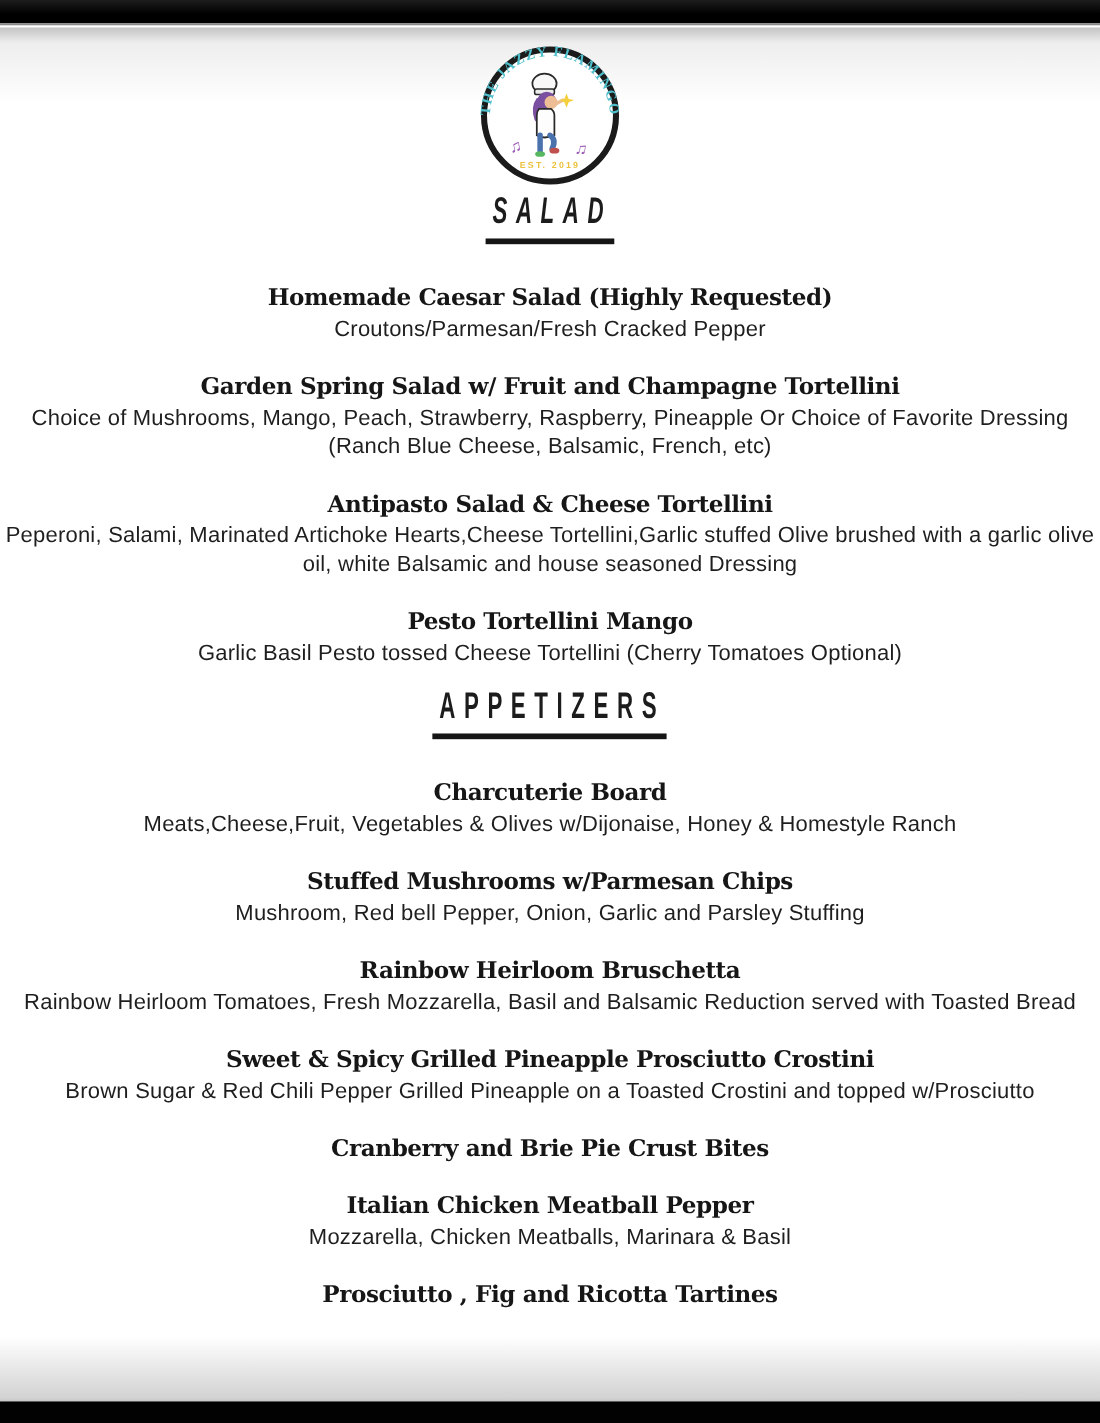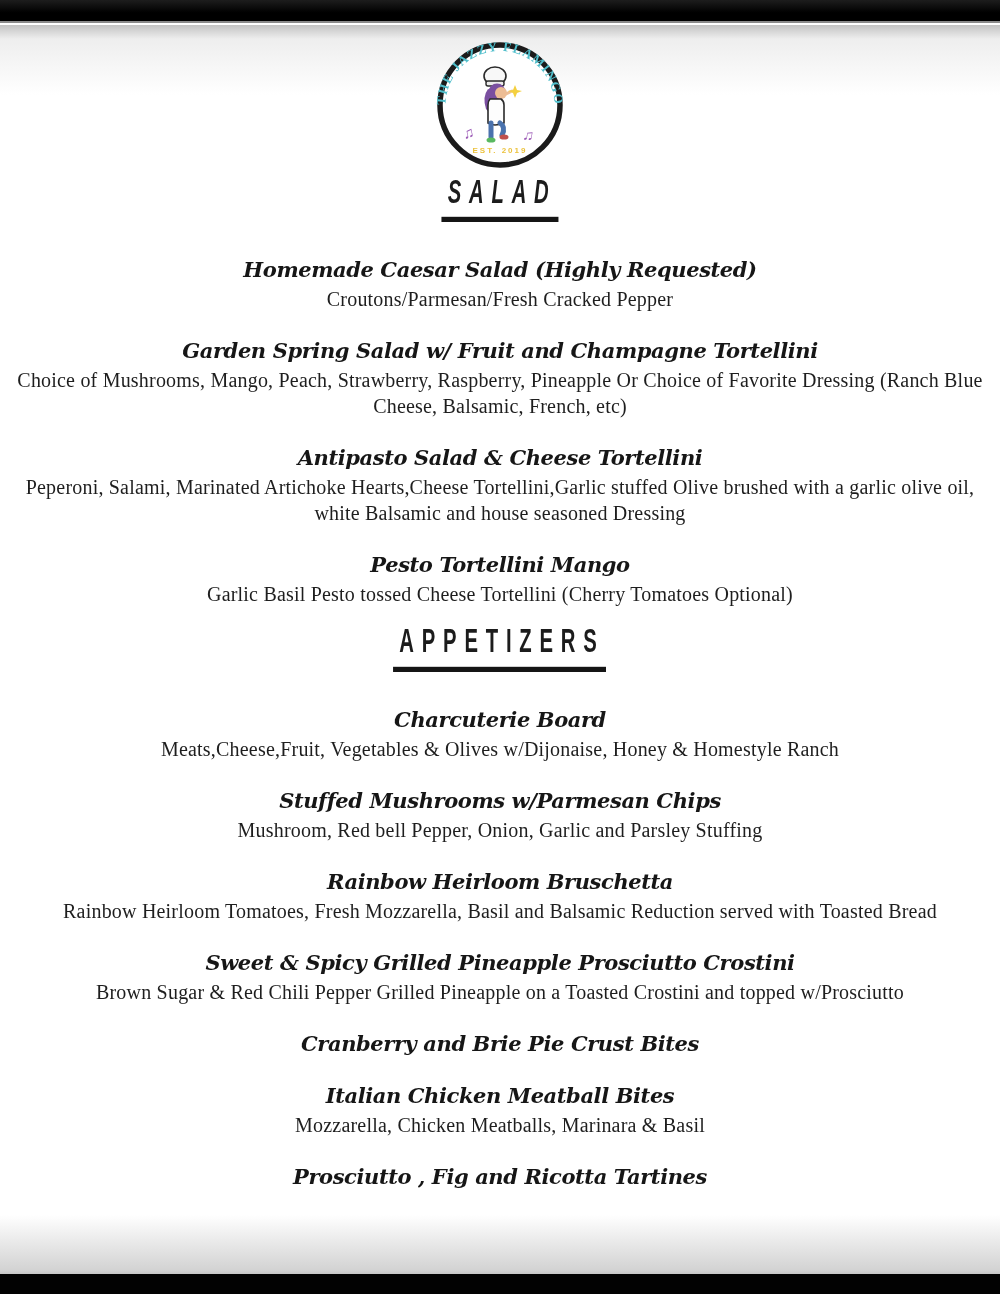--- a/index.html
+++ b/index.html
@@ -41,24 +41,23 @@
   .section-salad .menu-section-header { margin-top: 14px; font-style: italic; }
   .section-appetizers .menu-section-header { margin-top: 7px; }
   .menu-item { margin-bottom: 26px; }
   .item-name {
     font-family: "DejaVu Serif", serif;
     font-weight: 700;
     font-size: 21px;
     line-height: 26px;
     letter-spacing: -0.4px;
     color: #161616;
-    font-style: italic;
   }
   .item-desc {
-    font-family: Liberation Serif, serif;
+    font-family: Liberation Sans, sans-serif;
     font-size: 20px;
     line-height: 26px;
     letter-spacing: 0.2px;
     margin: 3px auto 0 auto;
     max-width: 990px;
     color: #1e1e1e;
   }
 </style>
 </head>
 <body>
@@ -148,21 +147,21 @@
       <div class="item-name">Sweet &amp; Spicy Grilled Pineapple Prosciutto Crostini</div>
       <div class="item-desc">Brown Sugar &amp; Red Chili Pepper Grilled Pineapple on a Toasted Crostini and topped w/Prosciutto</div>
     </div>
 
 
     <div class="menu-item">
       <div class="item-name">Cranberry and Brie Pie Crust Bites</div>
     </div>
 
     <div class="menu-item">
-      <div class="item-name">Italian Chicken Meatball Bites</div>
+      <div class="item-name">Italian Chicken Meatball Pepper</div>
       <div class="item-desc">Mozzarella, Chicken Meatballs, Marinara &amp; Basil</div>
     </div>
 
     <div class="menu-item">
       <div class="item-name">Prosciutto , Fig and Ricotta Tartines</div>
     </div>
   </div>
 
 </div>
 

